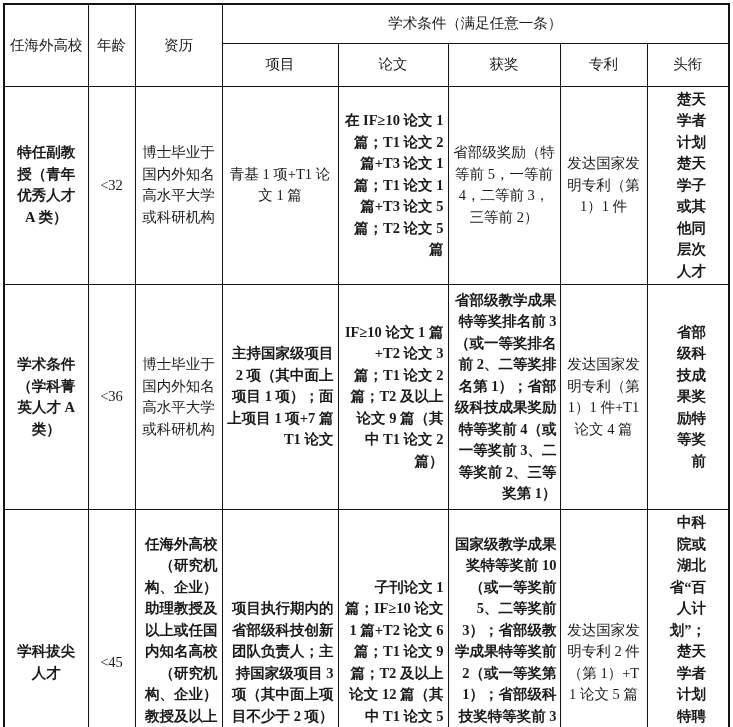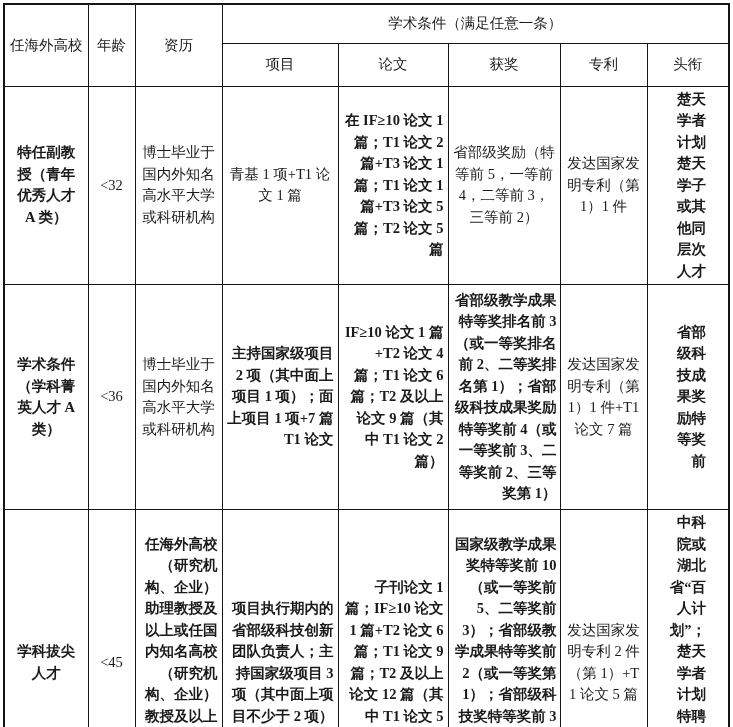--- a/index.html
+++ b/index.html
@@ -99,23 +99,23 @@
         <td class="l">在 IF≥10 论文 1 篇；T1 论文 2 篇+T3 论文 1 篇；T1 论文 1 篇+T3 论文 5 篇；T2 论文 5 篇</td>
         <td class="c">省部级奖励（特等前 5，一等前 4，二等前 3，三等前 2）</td>
         <td class="c">发达国家发明专利（第 1）1 件</td>
         <td class="l">楚天学者计划楚天学子或其他同层次人才</td>
       </tr>
       <tr class="row-2">
         <td class="pos">学术条件（学科菁英人才 A 类）</td>
         <td class="c">&lt;36</td>
         <td class="c">博士毕业于国内外知名高水平大学或科研机构</td>
         <td class="l">主持国家级项目 2 项（其中面上项目 1 项）；面上项目 1 项+7 篇 T1 论文</td>
-        <td class="l">IF≥10 论文 1 篇+T2 论文 4 篇；T1 论文 6 篇；T2 及以上论文 9 篇（其中 T1 论文 2 篇）</td>
+        <td class="l">IF≥10 论文 1 篇+T2 论文 3 篇；T1 论文 2 篇；T2 及以上论文 9 篇（其中 T1 论文 2 篇）</td>
         <td class="l">省部级教学成果特等奖排名前 3（或一等奖排名前 2、二等奖排名第 1）；省部级科技成果奖励特等奖前 4（或一等奖前 3、二等奖前 2、三等奖第 1）</td>
-        <td class="c">发达国家发明专利（第 1）1 件+T1 论文 7 篇</td>
+        <td class="c">发达国家发明专利（第 1）1 件+T1 论文 4 篇</td>
         <td class="l">省部级科技成果奖励特等奖前</td>
       </tr>
       <tr class="row-3">
         <td class="pos">学科拔尖人才</td>
         <td class="c">&lt;45</td>
         <td class="l">任海外高校（研究机构、企业）助理教授及以上或任国内知名高校（研究机构、企业）教授及以上（或相当专业技术职务）</td>
         <td class="l">项目执行期内的省部级科技创新团队负责人；主持国家级项目 3 项（其中面上项目不少于 2 项）</td>
         <td class="l">子刊论文 1 篇；IF≥10 论文 1 篇+T2 论文 6 篇；T1 论文 9 篇；T2 及以上论文 12 篇（其中 T1 论文 5 篇）</td>
         <td class="l">国家级教学成果奖特等奖前 10（或一等奖前 5、二等奖前 3）；省部级教学成果特等奖前 2（或一等奖第 1）；省部级科技奖特等奖前 3（或一等奖前 2，二等奖第 1）</td>
         <td class="c">发达国家发明专利 2 件（第 1）+T1 论文 5 篇</td>

